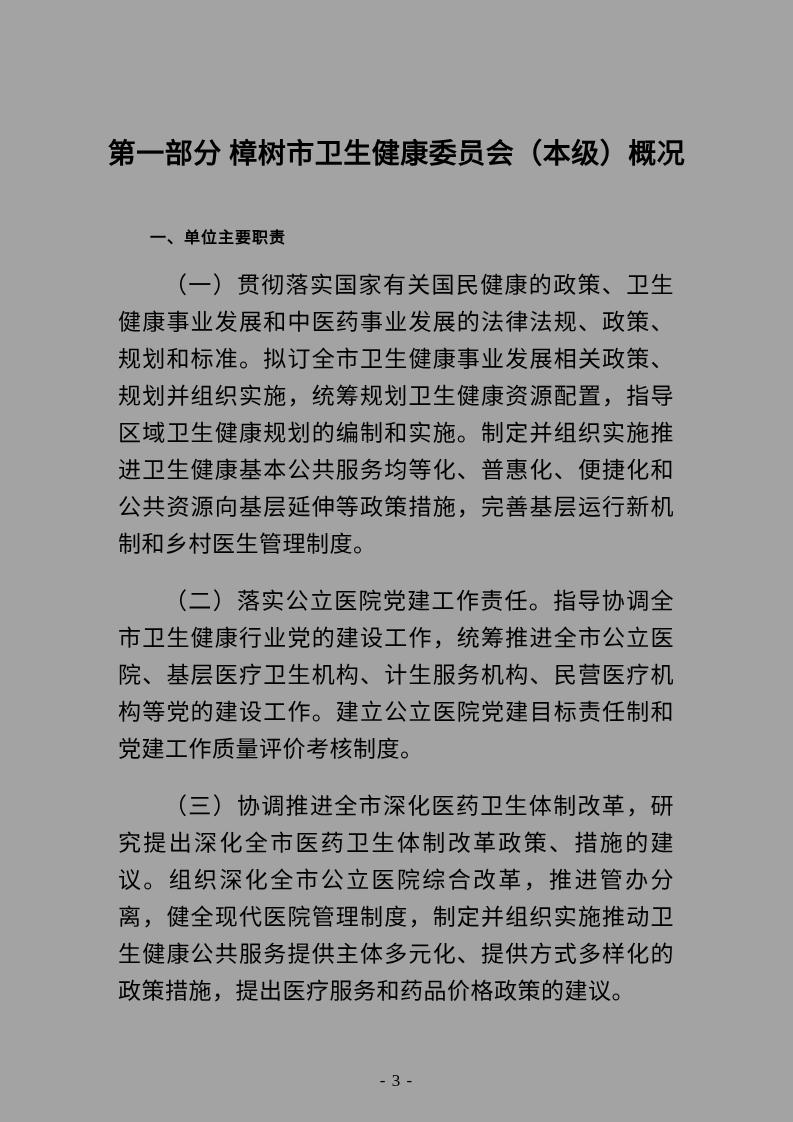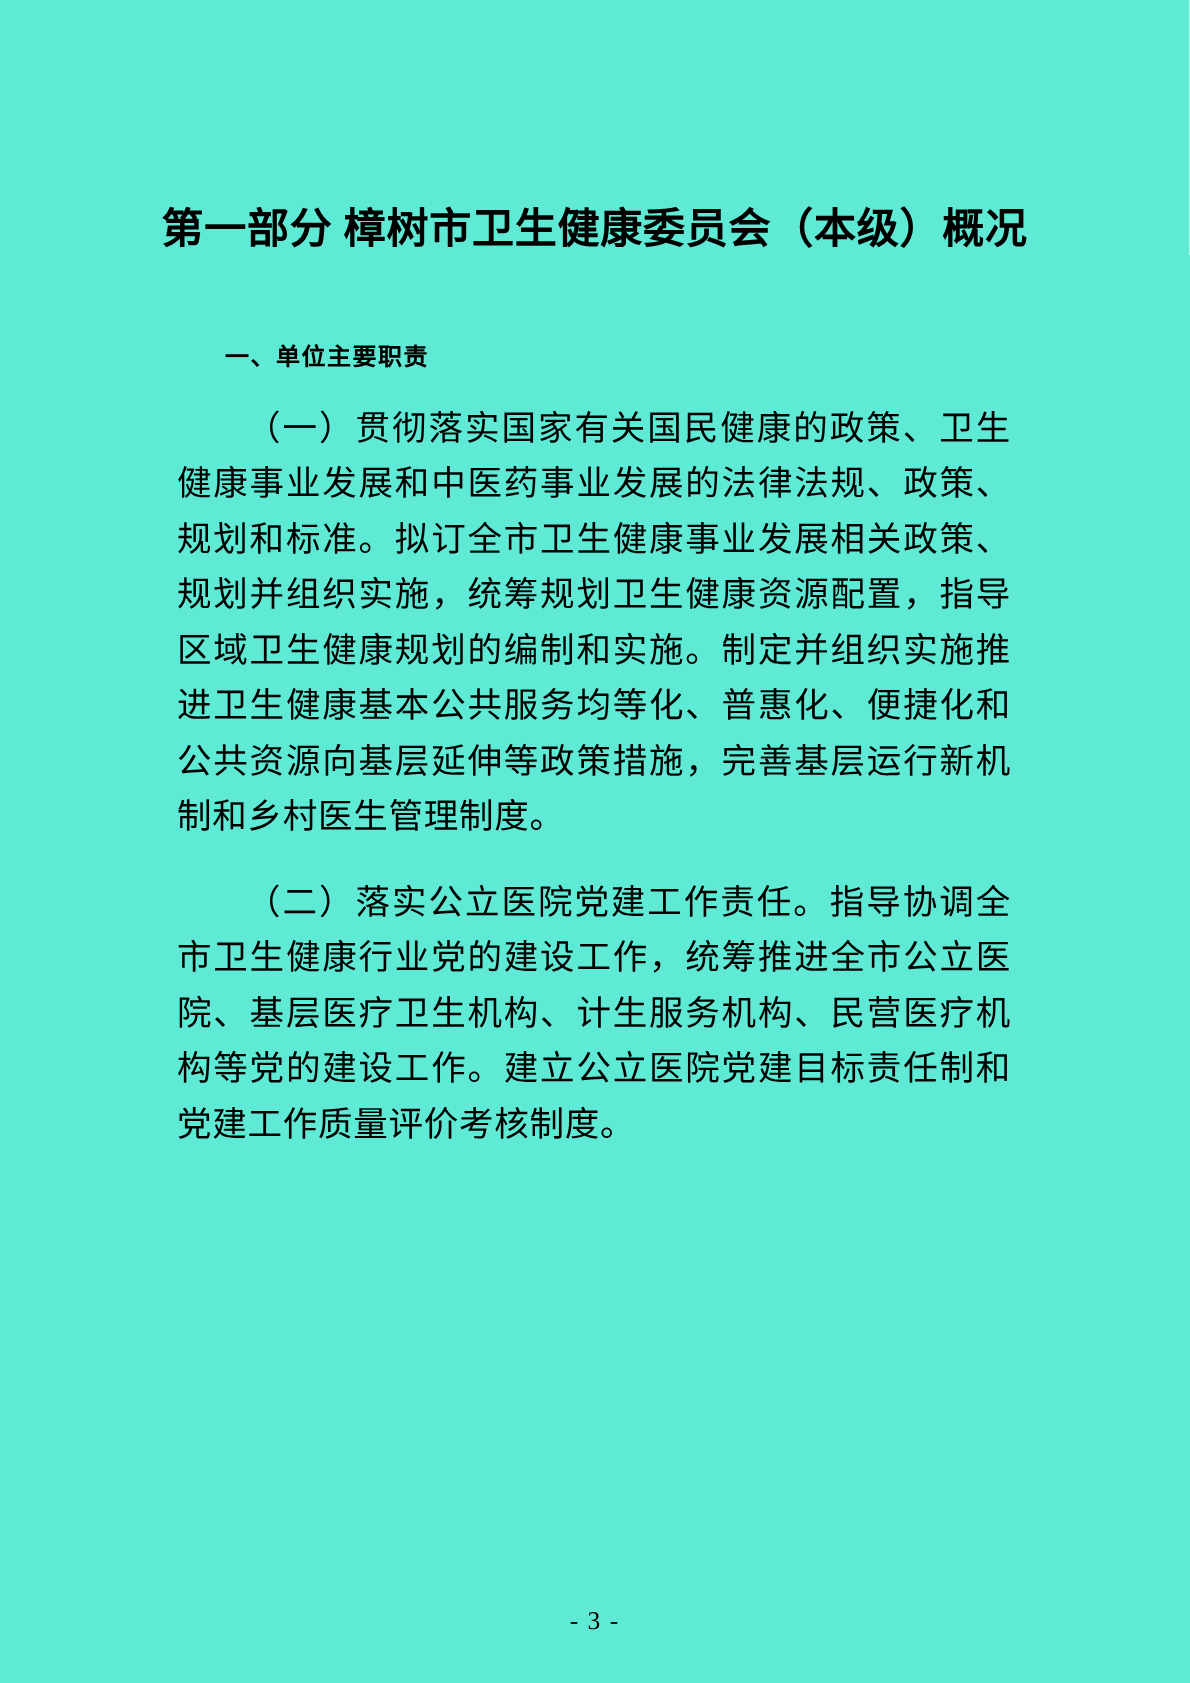--- a/index.html
+++ b/index.html
@@ -4,21 +4,21 @@
 <style>
   html, body {
     margin: 0;
     padding: 0;
     background: #ffffff;
   }
   .page {
     position: relative;
     width: 793px;
     height: 1122px;
-    background: #5eead4;
+    background: #a3a3a3;
     overflow: hidden;
     color: #000000;
   }
   .doc-title {
     margin: 0;
     padding-top: 133px;
     text-align: center;
     font-family: "Liberation Serif", "DejaVu Serif", serif;
     font-weight: 700;
     font-size: 28px;
@@ -74,20 +74,21 @@
   <h1 class="doc-title">第一部分 樟树市卫生健康委员会（本级）概况</h1>
 
   <div class="content">
 
     <h2 class="section-heading">一、单位主要职责</h2>
 
     <p class="body-para first">（一）贯彻落实国家有关国民健康的政策、卫生健康事业发展和中医药事业发展的法律法规、政策、规划和标准。拟订全市卫生健康事业发展相关政策、规划并组织实施，统筹规划卫生健康资源配置，指导区域卫生健康规划的编制和实施。制定并组织实施推进卫生健康基本公共服务均等化、普惠化、便捷化和公共资源向基层延伸等政策措施，完善基层运行新机制和乡村医生管理制度。</p>
 
     <p class="body-para">（二）落实公立医院党建工作责任。指导协调全市卫生健康行业党的建设工作，统筹推进全市公立医院、基层医疗卫生机构、计生服务机构、民营医疗机构等党的建设工作。建立公立医院党建目标责任制和党建工作质量评价考核制度。</p>
 
+    <p class="body-para">（三）协调推进全市深化医药卫生体制改革，研究提出深化全市医药卫生体制改革政策、措施的建议。组织深化全市公立医院综合改革，推进管办分离，健全现代医院管理制度，制定并组织实施推动卫生健康公共服务提供主体多元化、提供方式多样化的政策措施，提出医疗服务和药品价格政策的建议。</p>
 
   </div>
 
   <div class="page-footer">
     <span>- 3 -</span>
   </div>
 
 </div>
 
 </body></html>

